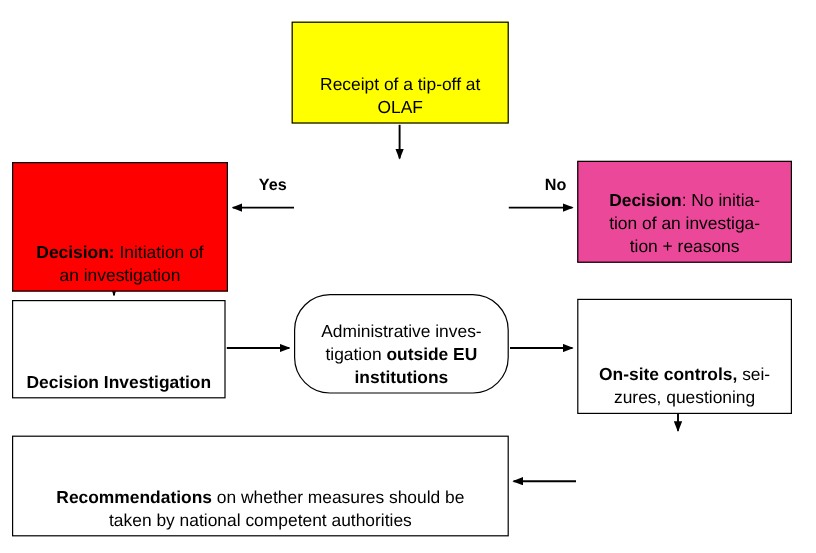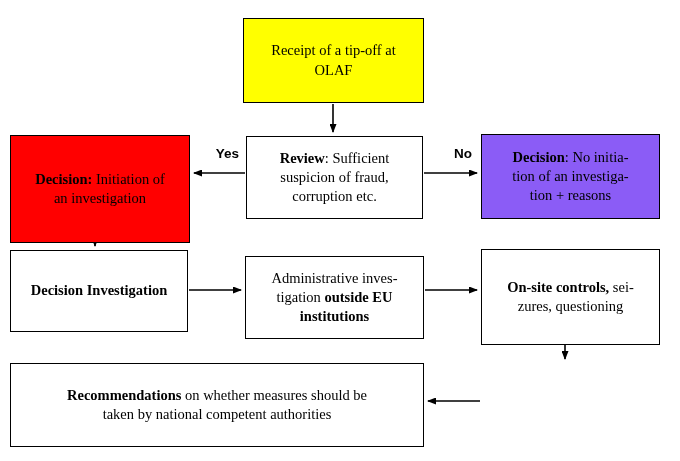--- a/index.html
+++ b/index.html
@@ -9,24 +9,23 @@
     background:#ffffff;
     font-family:"Liberation Sans","DejaVu Sans",sans-serif;
     color:#000000;
     overflow:hidden;
   }
   .box{
     position:absolute;
     border:1.5px solid #000000;
     box-sizing:border-box;
     display:flex;
-    align-items:center;
+    align-items:flex-end;
     justify-content:center;
     background:#ffffff;
-    font-family:Liberation Serif, serif;
   }
   .txt{
     white-space:pre-line;
     text-align:center;
     font-size:14.5px;
     line-height:1.32;
     padding:2px 6px;
   }
   .b{font-weight:700;}
   .edge-label{
@@ -70,37 +69,32 @@
   <div class="box" style="left: 243px; top: 18px; width: 181px; height: 85px; background: rgb(255, 255, 0);">
     <div class="txt"><span>Receipt of a tip-off at
 OLAF</span></div>
   </div>
 
   <div class="box" style="left: 10px; top: 135px; width: 180px; height: 108px; background: rgb(255, 0, 0);">
     <div class="txt"><span class="b">Decision:</span><span> Initiation of
 an investigation</span></div>
   </div>
 
-  <div class="box" style="left: 246px; top: 136px; width: 177px; height: 83px; background: rgb(255, 255, 255);">
-    <div class="txt"><span class="b">Review</span><span>: Sufficient
-suspicion of fraud,
-corruption etc.</span></div>
-  </div>
 
-  <div class="box" style="left: 481px; top: 134px; width: 179px; height: 85px; background: #8b5cf6;">
+  <div class="box" style="left: 481px; top: 134px; width: 179px; height: 85px; background: #ec4899;">
     <div class="txt"><span class="b">Decision</span><span>: No initia-
 tion of an investiga-
 tion + reasons</span></div>
   </div>
 
   <div class="box" style="left: 10px; top: 250px; width: 178px; height: 82px; background: rgb(255, 255, 255);">
     <div class="txt"><span class="b">Decision Investigation</span></div>
   </div>
 
-  <div class="box" style="left: 245px; top: 256px; width: 179px; height: 83px; background: rgb(255, 255, 255);">
+  <div class="box" style="left: 245px; top: 245px; width: 179px; height: 83px; background: rgb(255, 255, 255); border-radius: 30px;">
     <div class="txt"><span>Administrative inves-
 tigation </span><span class="b">outside EU
 institutions</span></div>
   </div>
 
   <div class="box" style="left: 481px; top: 249px; width: 179px; height: 96px; background: rgb(255, 255, 255);">
     <div class="txt"><span class="b">On-site controls, </span><span>sei-
 zures, questioning</span></div>
   </div>
 

